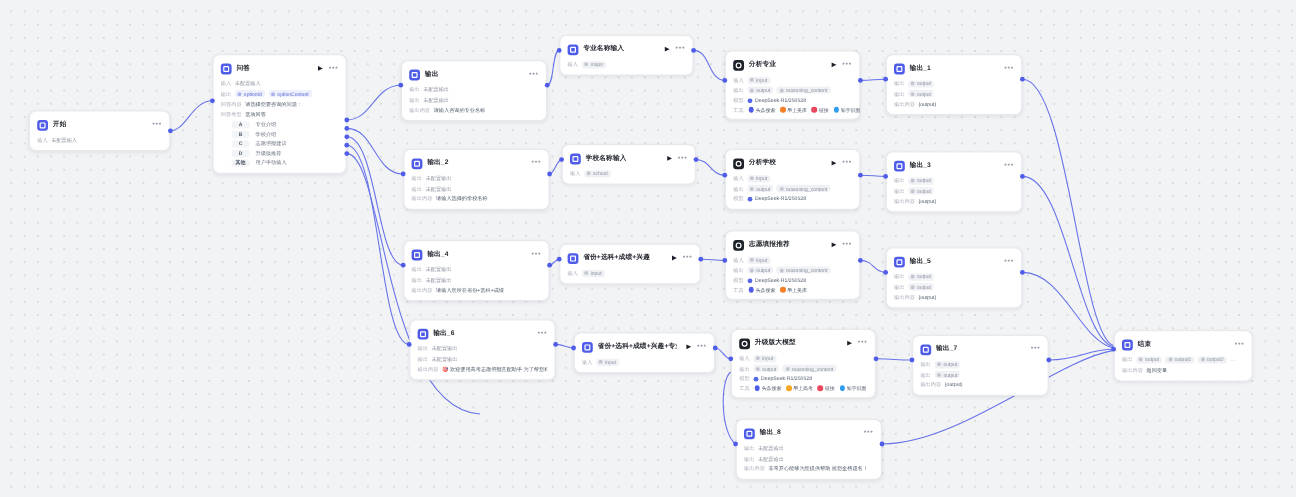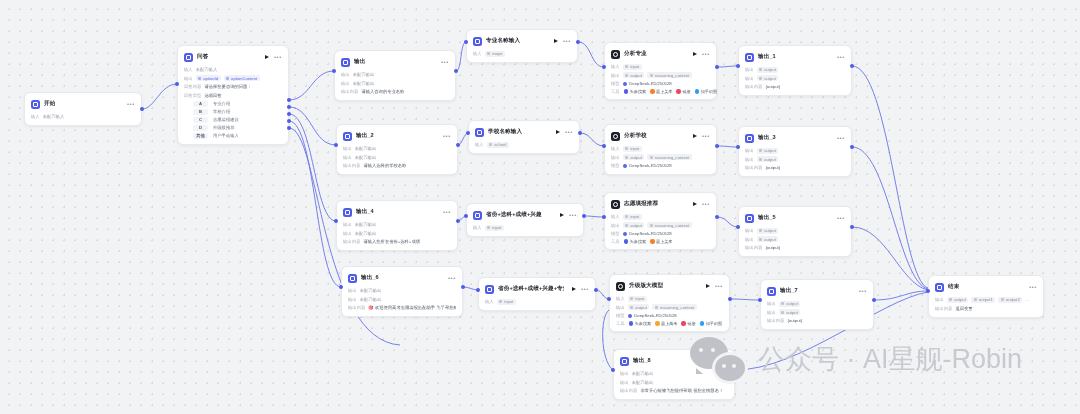--- a/index.html
+++ b/index.html
@@ -620,33 +620,20 @@
           <span class="chip gray">output2</span>
           <span class="lbl">...</span>
         </div>
         <div class="row">
           <div class="lbl">输出内容</div>
           <div class="val dark">返回变量</div>
         </div>
       </div>
     </div>
 
-  <div class="watermark" style="left:690px;top:337px;">
-    <div class="wx">
-      <div class="b1">
-          <i style="left:9px;top:11px;"></i>
-          <i style="left:21px;top:11px;"></i>
-        </div>
-      <div class="b2">
-          <i style="left:7px;top:9px;"></i>
-          <i style="left:17px;top:9px;"></i>
-        </div>
-    </div>
-    <span>公众号 · AI星舰-Robin</span>
-  </div>
 <div class="port" style="left: 140px; top: 107px;"></div>
     <div class="port" style="left: 287px; top: 98px;"></div>
     <div class="port" style="left: 287px; top: 105px;"></div>
     <div class="port" style="left: 287px; top: 112px;"></div>
     <div class="port" style="left: 287px; top: 119px;"></div>
     <div class="port" style="left: 287px; top: 126px;"></div>
     <div class="port" style="left: 175px; top: 82px;"></div>
     <div class="port" style="left: 332px; top: 69px;"></div>
     <div class="port" style="left: 454px; top: 69px;"></div>
     <div class="port" style="left: 464px; top: 40px;"></div>

